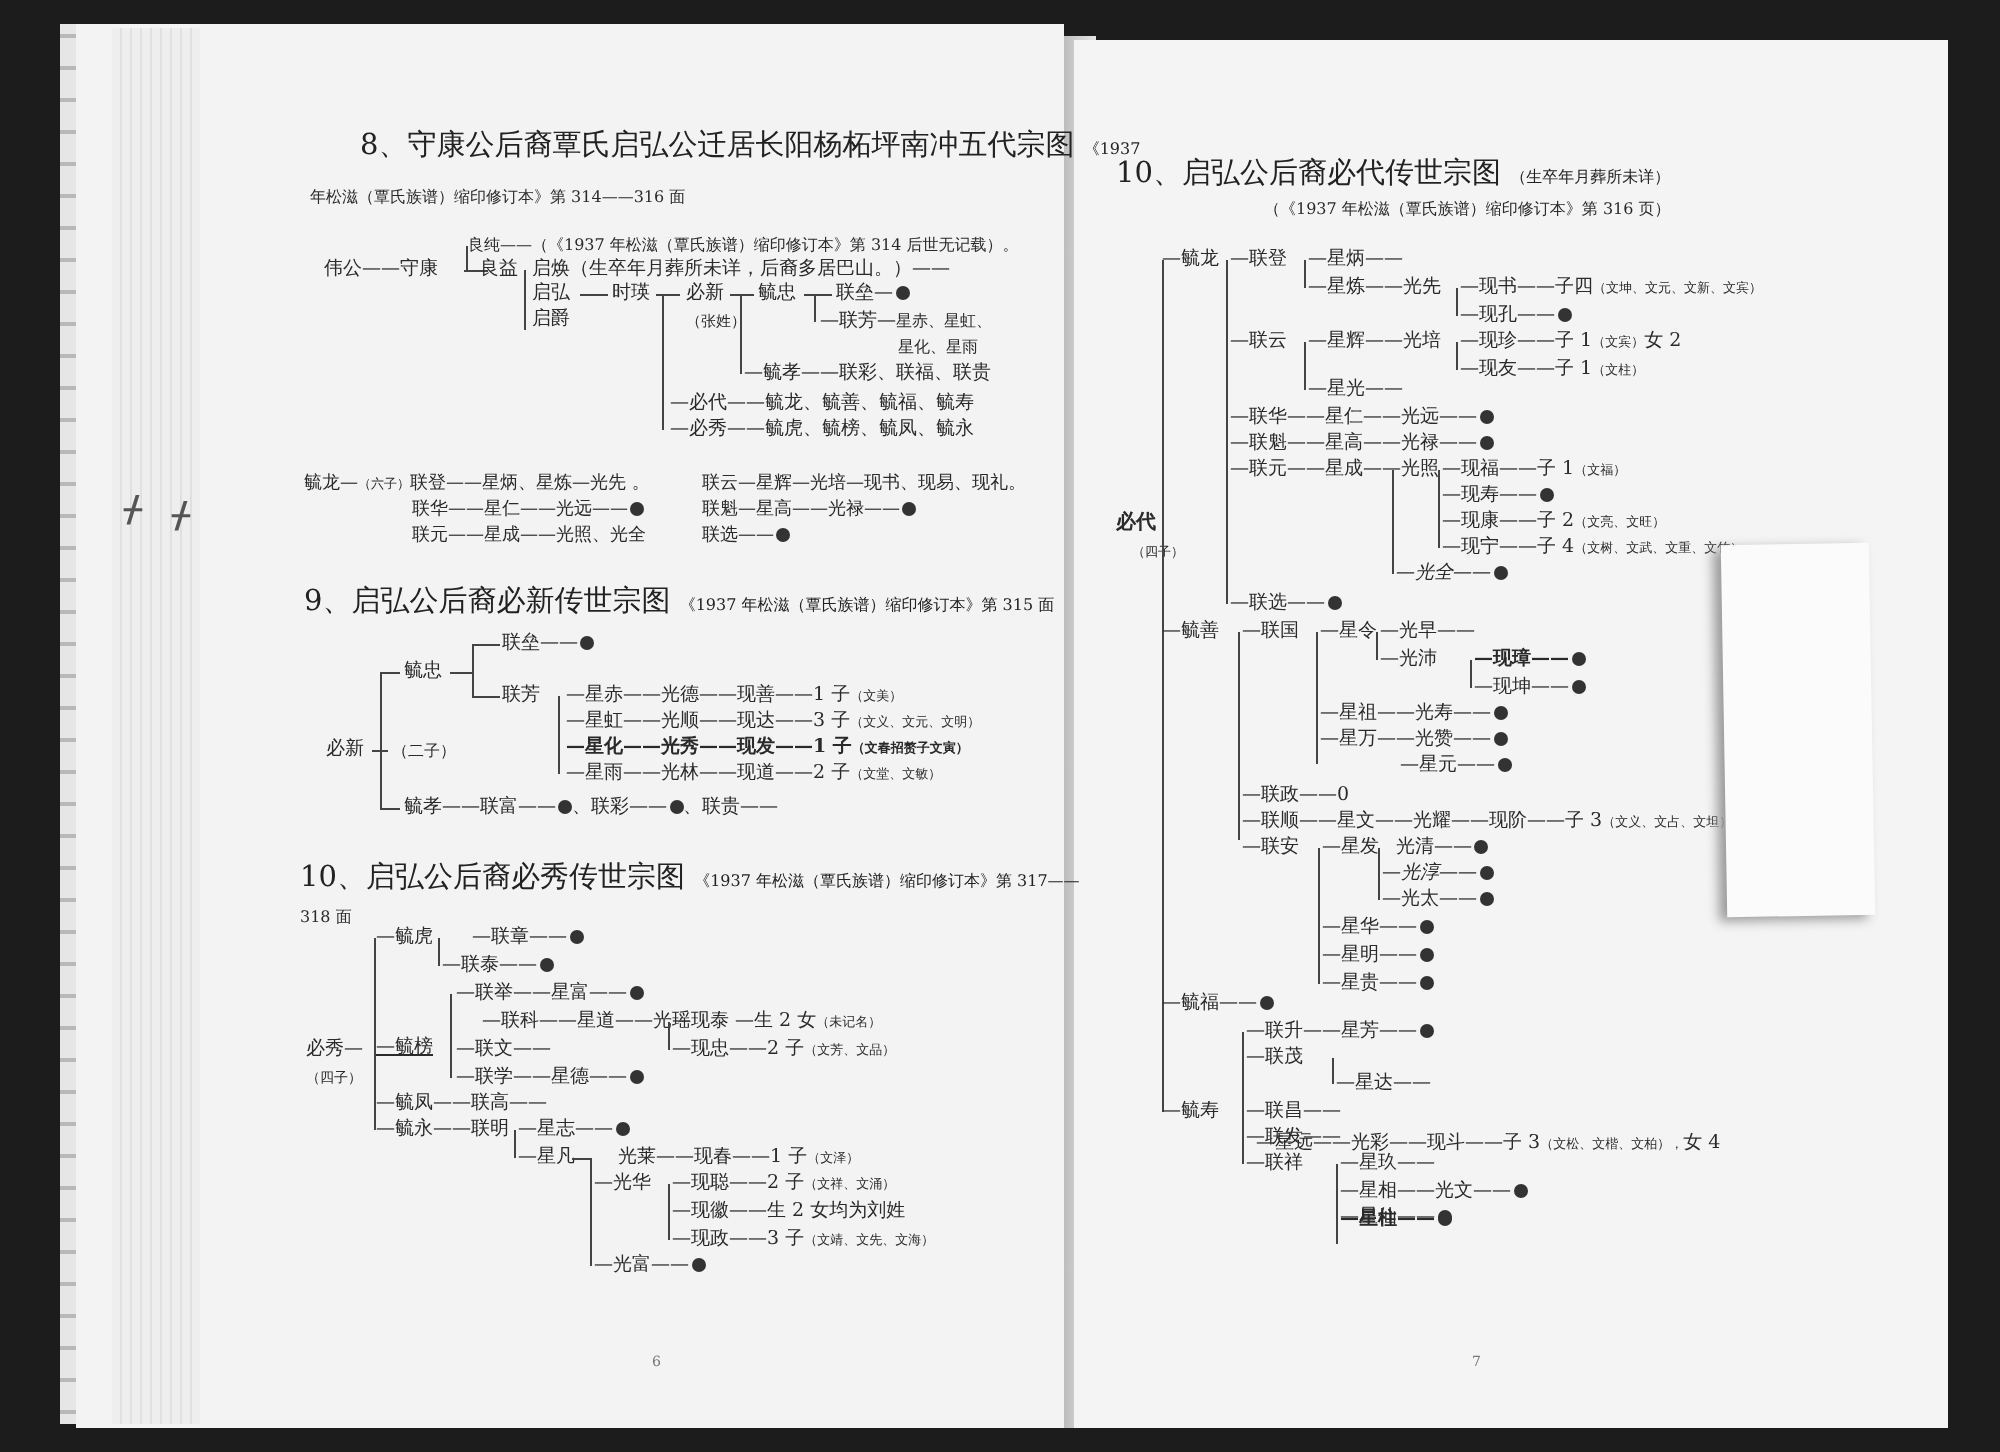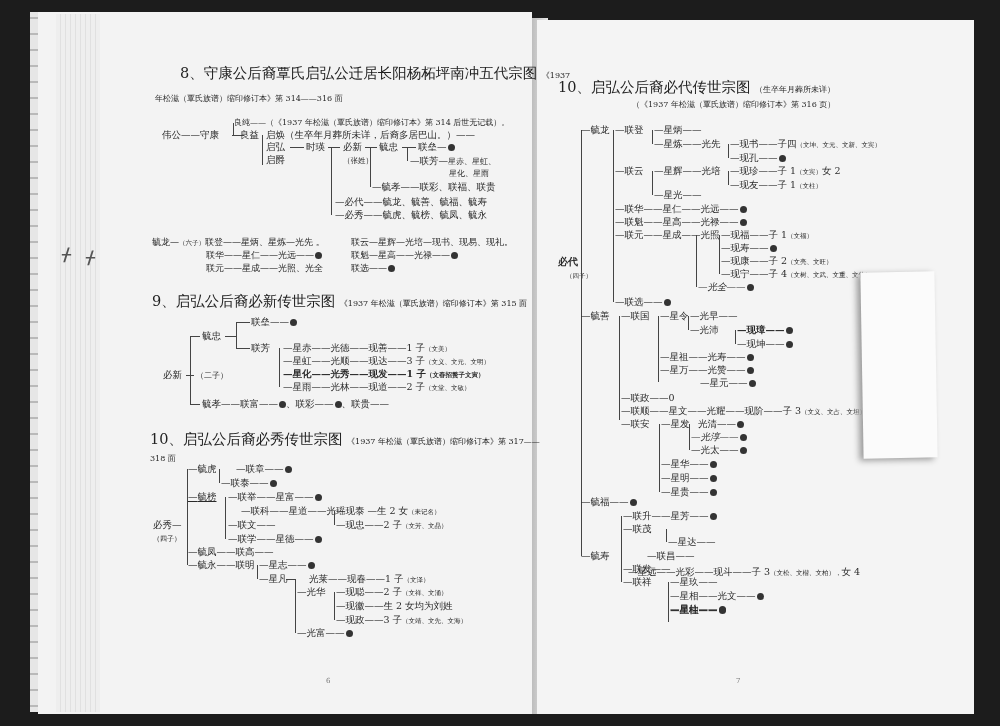--- a/index.html
+++ b/index.html
@@ -111,21 +111,21 @@
 </div>
 <div class="sub" style="left:150px;top:453px;">318 面</div>
 
 <div class="t" style="left:153px;top:519px;">必秀—</div>
 <div class="t s" style="left:153px;top:533px;font-size:7px;">（四子）</div>
 <div class="vl" style="left:187px;top:469px;height:96px;"></div>
 <div class="t" style="left:188px;top:463px;">—<span>毓虎</span></div>
 <div class="vl" style="left:219px;top:469px;height:14px;"></div>
 <div class="t" style="left:221px;top:463px;margin-left:15px;">—<span>联章——</span><span class="dot"></span></div>
 <div class="t" style="left:221px;top:477px;">—<span>联泰——</span><span class="dot"></span></div>
-<div class="t" style="left:188px;top:491px;text-decoration:underline;">—<span>毓榜</span></div>
+<div class="t" style="left:188px;top:518px;text-decoration:underline;">—<span>毓榜</span></div>
 <div class="vl" style="left:225px;top:497px;height:42px;"></div>
 <div class="t" style="left:228px;top:491px;">—<span>联举——星富——</span><span class="dot"></span></div>
 <div class="t" style="left:241px;top:505px;">—<span>联科——星道——光瑶</span></div>
 <div class="vl" style="left:334px;top:511px;height:14px;"></div>
 <div class="t" style="left:336px;top:505px;">—<span>现泰 —生 2 女</span><span class="s">（未记名）</span></div>
 <div class="t" style="left:336px;top:519px;">—<span>现忠——2 子</span><span class="s">（文芳、文品）</span></div>
 <div class="t" style="left:228px;top:519px;">—<span>联文——</span></div>
 <div class="t" style="left:228px;top:533px;">—<span>联学——星德——</span><span class="dot"></span></div>
 <div class="t" style="left:188px;top:546px;">—<span>毓凤——联高——</span></div>
 <div class="t" style="left:188px;top:559px;">—<span>毓永——联明</span></div>
@@ -213,21 +213,21 @@
 
 <div class="t" style="left:581px;top:496px;">—<span>毓福——</span><span class="dot"></span></div>
 
 <div class="t" style="left:581px;top:550px;">—<span>毓寿</span></div>
 <div class="vl" style="left:621px;top:516px;height:66px;"></div>
 <div class="t" style="left:623px;top:510px;">—<span>联升——星芳——</span><span class="dot"></span></div>
 <div class="t" style="left:623px;top:523px;">—<span>联茂</span></div>
 <div class="vl" style="left:666px;top:529px;height:13px;"></div>
 <div class="t" style="left:628px;top:523px;margin-top:43px;">—<span>星远——光彩——现斗——子 3</span><span class="s">（文松、文楷、文柏），</span><span>女 4</span></div>
 <div class="t" style="left:668px;top:536px;">—<span>星达——</span></div>
-<div class="t" style="left:623px;top:550px;padding-left:24px;">—<span>联昌——</span></div>
+<div class="t" style="left:623px;top:550px;">—<span>联昌——</span></div>
 <div class="t" style="left:623px;top:563px;">—<span>联发——</span></div>
 <div class="t" style="left:623px;top:576px;">—<span>联祥</span></div>
 <div class="vl" style="left:668px;top:582px;height:40px;"></div>
 <div class="t" style="left:670px;top:576px;">—<span>星玖——</span></div>
 <div class="t" style="left:670px;top:590px;">—<span>星相——光文——</span><span class="dot"></span></div>
 <div class="t" style="left:670px;top:603px;">—<span>星仙——</span><span class="dot"></span></div>
 <div class="t" style="left:670px;top:604px;font-weight:bold;">—<span>星柱——</span><span class="dot"></span></div>
 
 <div class="pnum" style="left:736px;top:677px;">7</div>
 

